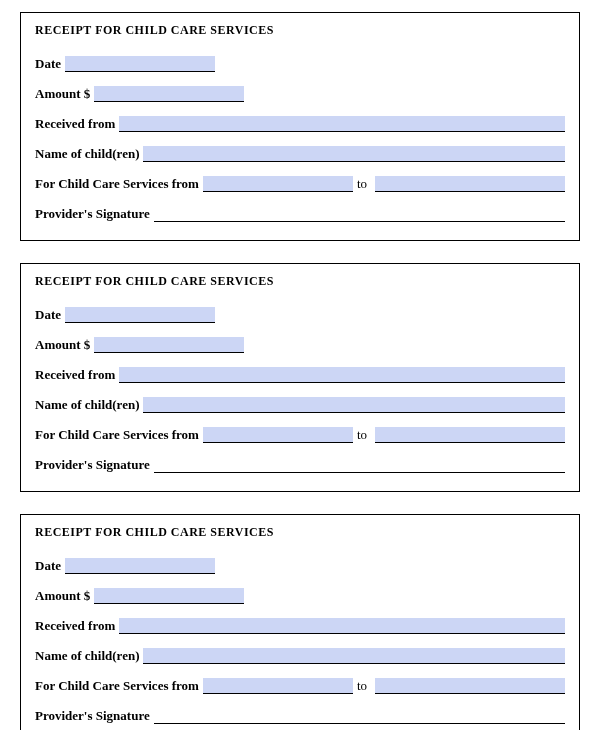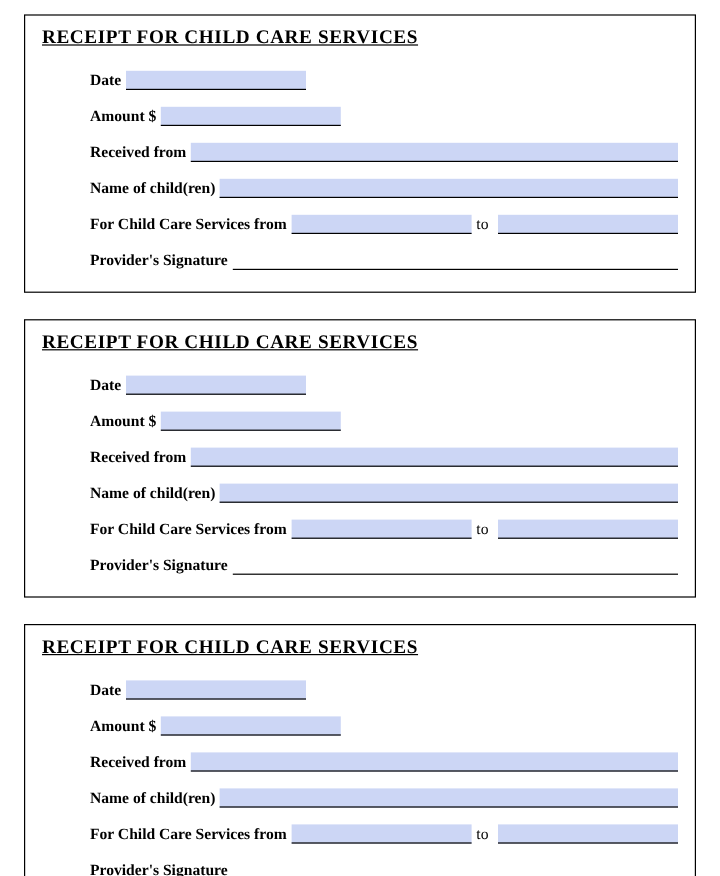--- a/index.html
+++ b/index.html
@@ -16,35 +16,34 @@
     box-sizing: border-box;
   }
   .receipt {
     border: 1px solid #000;
     padding: 10px 14px 14px 14px;
     margin-bottom: 22px;
     box-sizing: border-box;
   }
   .receipt-title {
     font-weight: bold;
-    text-decoration: underline;
-    font-size: 16px;
+    font-size: 12px;
     letter-spacing: 0.5px;
     margin-bottom: 18px;
   }
   .row {
     display: flex;
     align-items: flex-end;
     font-size: 13px;
     font-weight: bold;
     margin-bottom: 14px;
     white-space: nowrap;
   }
   .row:last-child { margin-bottom: 4px; }
-  .label { flex: 0 0 auto; margin-left: 40px; }
+  .label { flex: 0 0 auto; }
   .blue-field {
     display: inline-block;
     height: 16px;
     background: #ccd6f5;
     border-bottom: 1px solid #000;
     margin-left: 4px;
     box-sizing: border-box;
   }
   .line-field {
     display: inline-block;

